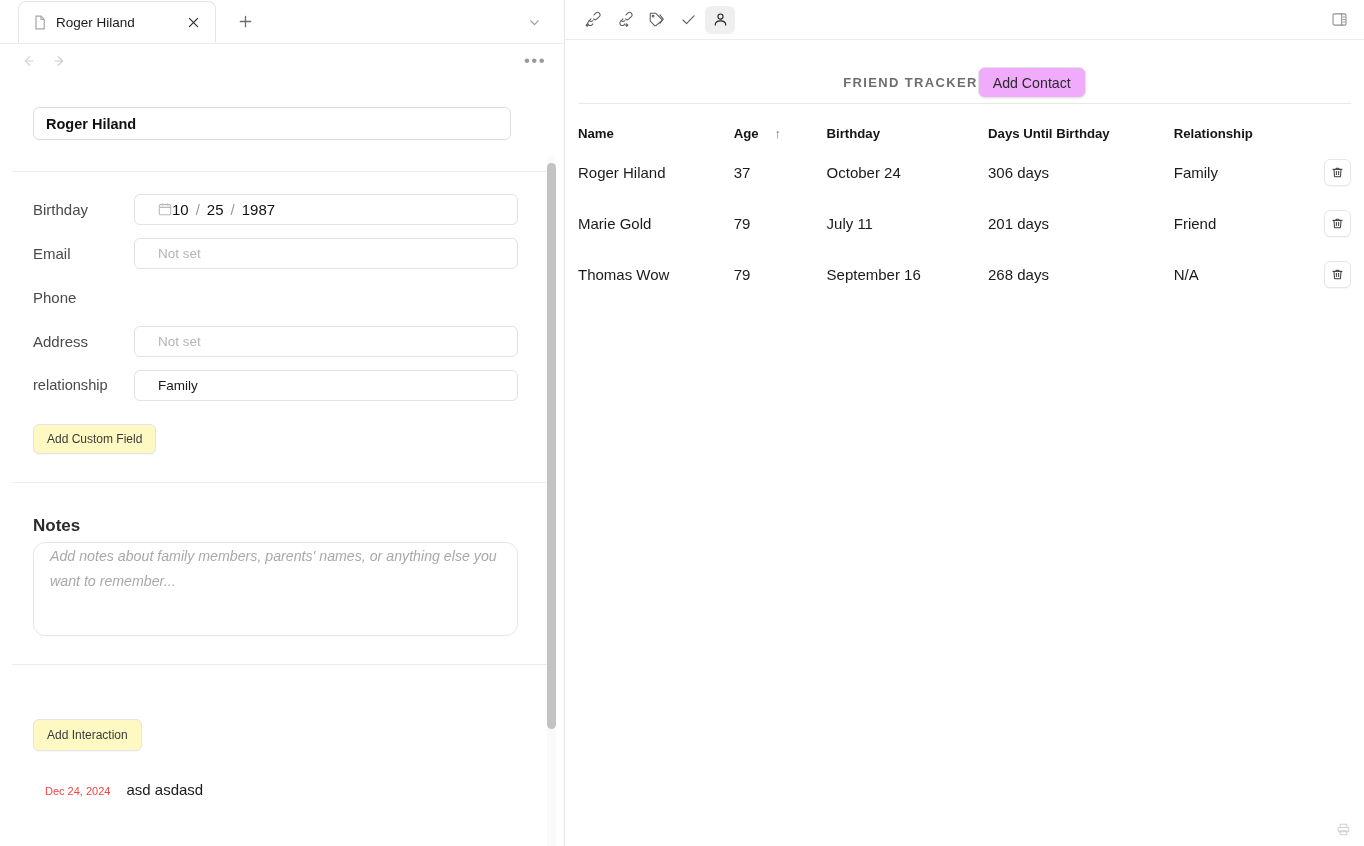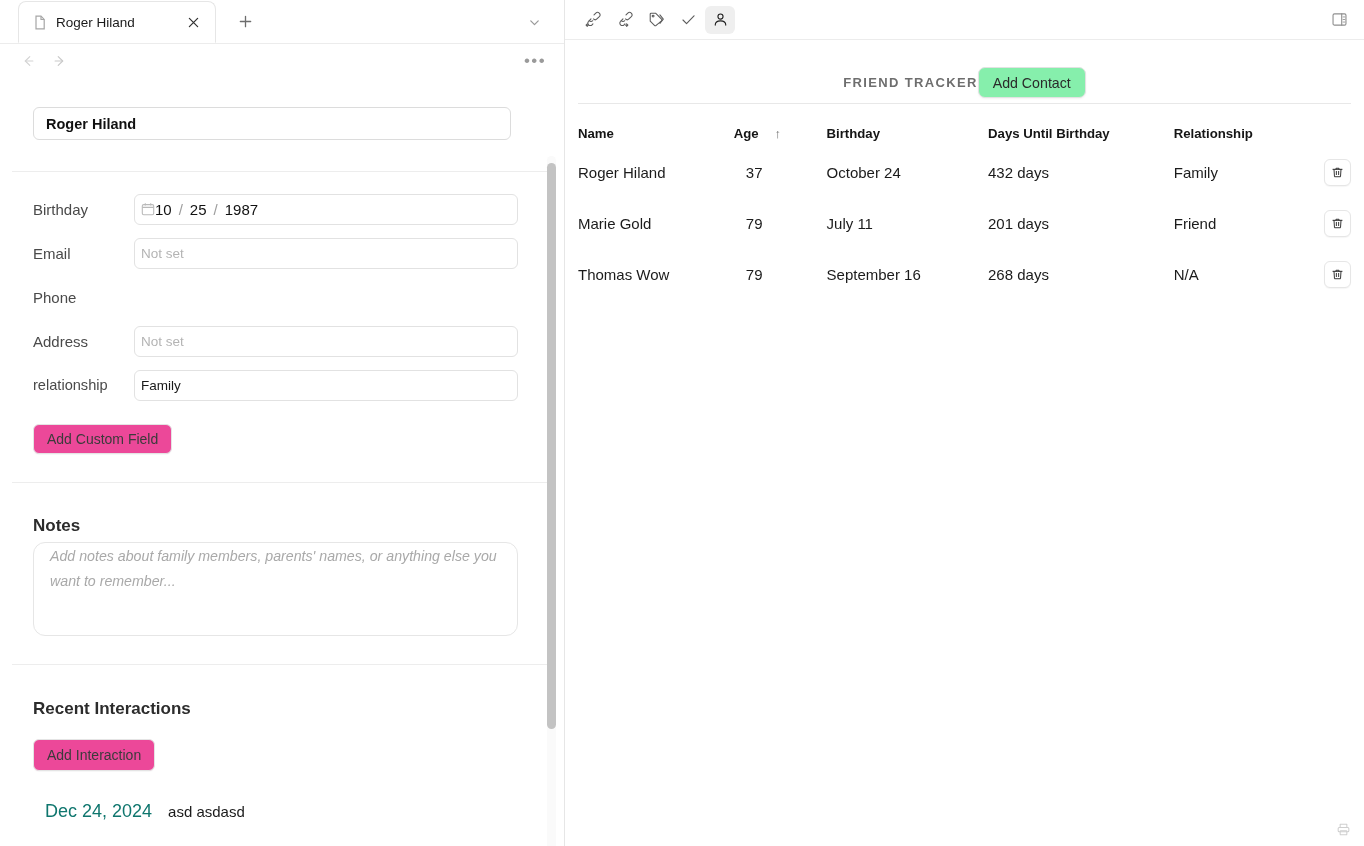--- a/index.html
+++ b/index.html
@@ -100,40 +100,40 @@
   }
   .field-label {
     width: 101px; flex: 0 0 auto;
     font-size: 15px; color: #4a4a4a;
     white-space: nowrap;
   }
   .field-label.wide { width: 101px; font-size: 14.6px; }
   .field-input {
     width: 384px; height: 31px;
     border: 1px solid #e2e2e2; border-radius: 6px;
-    display: flex; align-items: center; padding: 0 6px;
+    display: flex; align-items: center; padding: 0 23px;
     font-size: 13.5px; color: #1a1a1a;
     background: #fff;
   }
   .field-input.underline {
     border: none; border-bottom: 1px solid #e7e7e7;
     border-radius: 0; height: 30px; padding-left: 8px;
   }
   .ph { color: #b4b4b4; }
   .ph-phone { color: #acacac; font-size: 14px; letter-spacing: .1px; }
   .date-val { display: flex; align-items: center; gap: 7px; font-size: 15px; }
   .date-num { color: #111; }
   .date-sep { color: #9d9d9d; }
   .cal-icon { width: 14px; height: 14px; flex: 0 0 auto; opacity: .6; }
 
   .btn-plain {
     display: inline-flex; align-items: center; justify-content: center;
     border: 1px solid #e4e4e4; border-radius: 6px;
-    background: #ec4899; color: #3b3b3b;
-    font-size: 14px; font-family: inherit;
+    background: #fef9c3; color: #3b3b3b;
+    font-size: 12px; font-family: inherit;
     box-shadow: 0 1px 1px rgba(0,0,0,.035);
   }
   .add-custom { height: 30px; padding: 0 13px; margin-top: 17px; }
 
   .section { }
   .section-title {
     font-size: 17px; font-weight: bold; color: #2c2c2c;
   }
   .notes-box {
     margin-top: 6px;
@@ -141,21 +141,21 @@
     border: 1px solid #e6e6e6; border-radius: 12px;
     padding: 1px 16px;
     font-size: 14.2px; font-style: italic; color: #a9a9a9;
     line-height: 1.75;
   }
   .add-interaction { height: 32px; padding: 0 13px; margin-top: 20px; }
   .interaction-row {
     display: flex; align-items: baseline; gap: 16px;
     margin-top: 30px; padding-left: 12px;
   }
-  .interaction-date { font-size: 18px; color: #0f766e; text-align: right; }
+  .interaction-date { font-size: 11px; color: #ef4444; text-align: right; }
   .interaction-text { font-size: 15px; color: #1a1a1a; }
 
   
   .lscroll-track {
     position: absolute; right: 8px; top: 78px;
     width: 9px; height: 768px;
     background: #fafafa; border-radius: 5px;
   }
   .lscroll-thumb {
     position: absolute; right: 8px; top: 85px;
@@ -197,39 +197,39 @@
     height: 63px;
   }
   .tracker-title {
     font-size: 13px; font-weight: bold; color: #6e6e6e;
     letter-spacing: 1.35px;
   }
   .add-contact {
     height: 31px; padding: 0 14px;
     font-size: 14.2px; color: #2a2a2a;
     border: 1px solid #e2e2e2; border-radius: 7px;
-    background: #86efac;
+    background: #f0abfc;
     display: inline-flex; align-items: center;
     box-shadow: 0 1px 2px rgba(0,0,0,.05);
   }
   .head-rule { height: 1px; background: #e8e8e8; }
 
   table.tracker { width: 100%; border-collapse: collapse; margin-top: 16px; }
   table.tracker th {
     text-align: left; font-size: 13.2px; font-weight: bold;
     color: #151515; padding: 6px 0 6px 0;
     white-space: nowrap;
     margin-left: 7px;
   }
   table.tracker td {
     font-size: 15px; color: #1b1b1b; padding: 12px 0;
     white-space: nowrap; vertical-align: middle;
   }
   th.c-name, td.c-name { width: 160px; padding-left: 4px; }
-  th.c-age,  td.c-age  { width: 42px; text-align: center; }
+  th.c-age,  td.c-age  { width: 42px; }
   th.c-sort, td.c-sort { width: 55px; }
   th.c-bday, td.c-bday { width: 166px; }
   th.c-days, td.c-days { width: 190px; }
   th.c-rel,  td.c-rel  { width: 130px; }
   th.c-act,  td.c-act  { width: 52px; text-align: right; padding-right: 14px; }
   .sort-arrow { color: #6d6d6d; font-size: 13px; }
   .del-btn {
     width: 27px; height: 27px;
     border: 1px solid #e6e6e6; border-radius: 6px;
     background: #fff; display: inline-flex;
@@ -356,21 +356,20 @@
       <div class="section" style="margin-top:33px">
         <div class="section-title">Notes</div>
         <div class="notes-box">
           <span>Add notes about family members, parents' names, or anything else you want to remember...</span>
         </div>
       </div>
 
       <div class="hrule" style="margin-top:28px"></div>
 
       <div class="section" style="margin-top:34px">
-        <div class="section-title">Recent Interactions</div>
         <button class="btn-plain add-interaction">Add Interaction</button>
         <div class="interaction-row">
           <span class="interaction-date">Dec 24, 2024</span>
           <span class="interaction-text">asd asdasd</span>
         </div>
       </div>
 
       <div class="lscroll-track"></div>
       <div class="lscroll-thumb"></div>
     </div>
@@ -441,21 +440,21 @@
             <th class="c-rel">Relationship</th>
             <th class="c-act"></th>
           </tr>
         </thead>
         <tbody>
           <tr>
             <td class="c-name">Roger Hiland</td>
             <td class="c-age">37</td>
             <td class="c-sort"></td>
             <td class="c-bday">October 24</td>
-            <td class="c-days">432 days</td>
+            <td class="c-days">306 days</td>
             <td class="c-rel">Family</td>
             <td class="c-act">
               <span class="del-btn">
                 <svg viewBox="0 0 16 16" width="13" height="13" fill="none" stroke="#2a2a2a" stroke-width="1.15" stroke-linecap="round" stroke-linejoin="round">
                   <path d="M2.4 4.1h11.2M6.1 4.1V2.8h3.8v1.3M3.7 4.1l.6 9.1h7.4l.6-9.1"></path>
                   <path d="M6.6 6.6v4M9.4 6.6v4"></path>
                 </svg>
               </span>
             </td>
           </tr>

